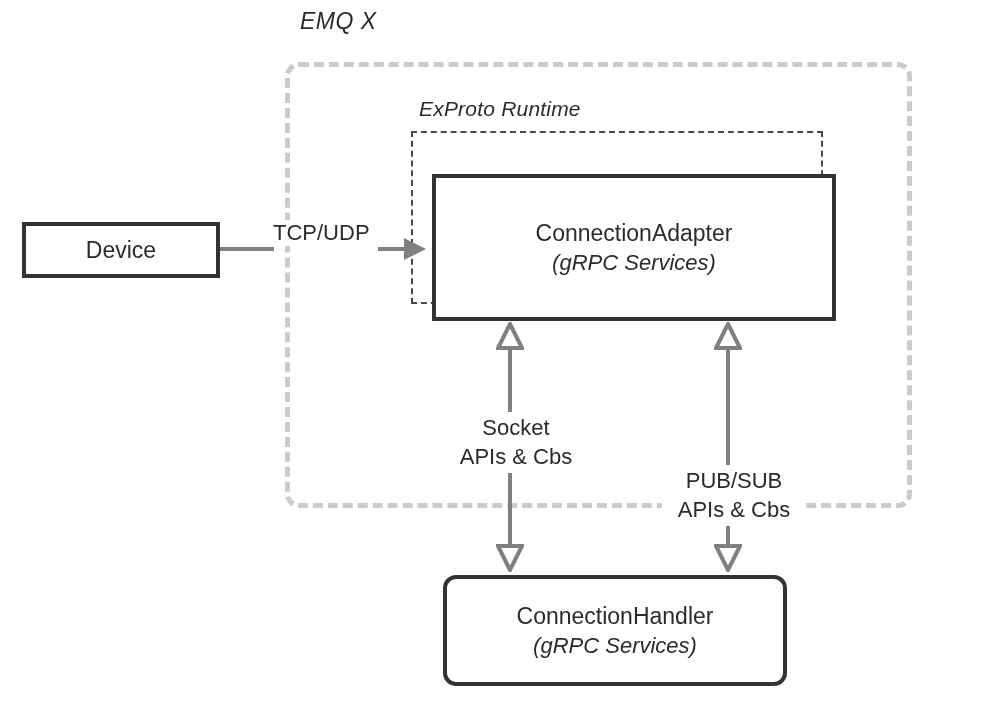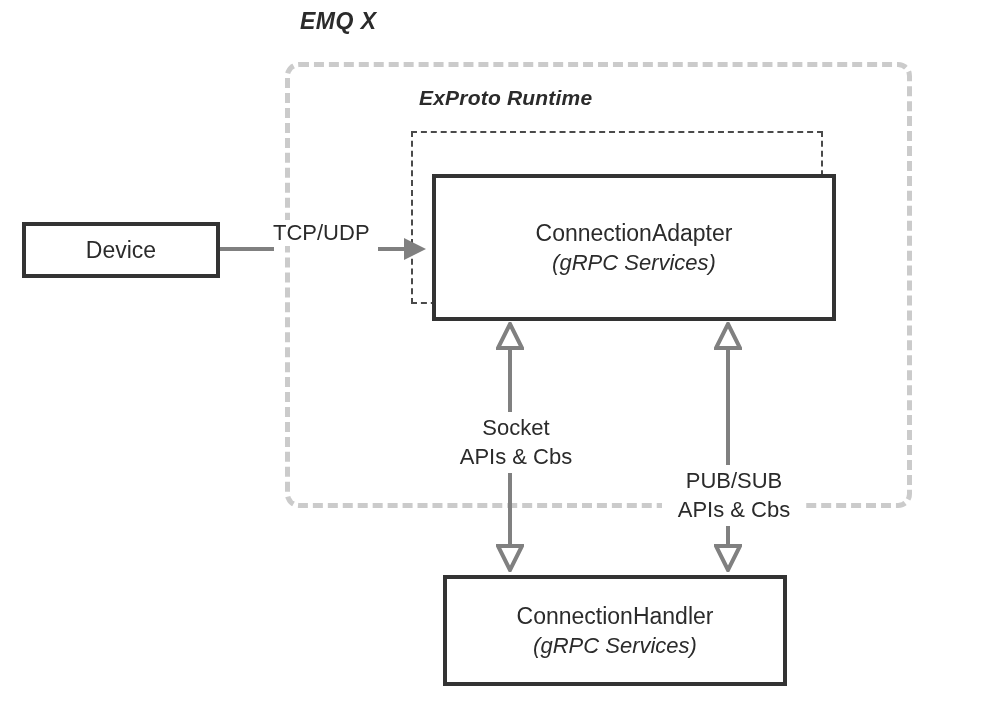--- a/index.html
+++ b/index.html
@@ -36,33 +36,33 @@
     top: 131px;
     width: 412px;
     height: 173px;
     border: 2px dashed #4a4a4a;
     box-sizing: border-box;
   }
 
   .group-label {
     position: absolute;
     font-style: italic;
-    font-weight: bold;
+    font-weight: normal;
     color: #2b2b2b;
     white-space: nowrap;
   }
   .label-emqx {
     left: 300px;
     top: 8px;
     font-size: 23px;
     letter-spacing: 0.5px;
   }
   .label-exproto {
     left: 419px;
-    top: 86px;
+    top: 97px;
     font-size: 21px;
     letter-spacing: 0.2px;
   }
 
   
   .node {
     position: absolute;
     background: #ffffff;
     border: 4px solid #333333;
     box-sizing: border-box;
@@ -81,20 +81,21 @@
     left: 432px;
     top: 174px;
     width: 404px;
     height: 147px;
   }
   .node-handler {
     left: 443px;
     top: 575px;
     width: 344px;
     height: 111px;
+    border-radius: 13px;
   }
 
   .node-title {
     font-size: 23px;
     color: #2b2b2b;
     line-height: 1.32;
     white-space: nowrap;
   }
   .node-sub {
     font-size: 22px;

